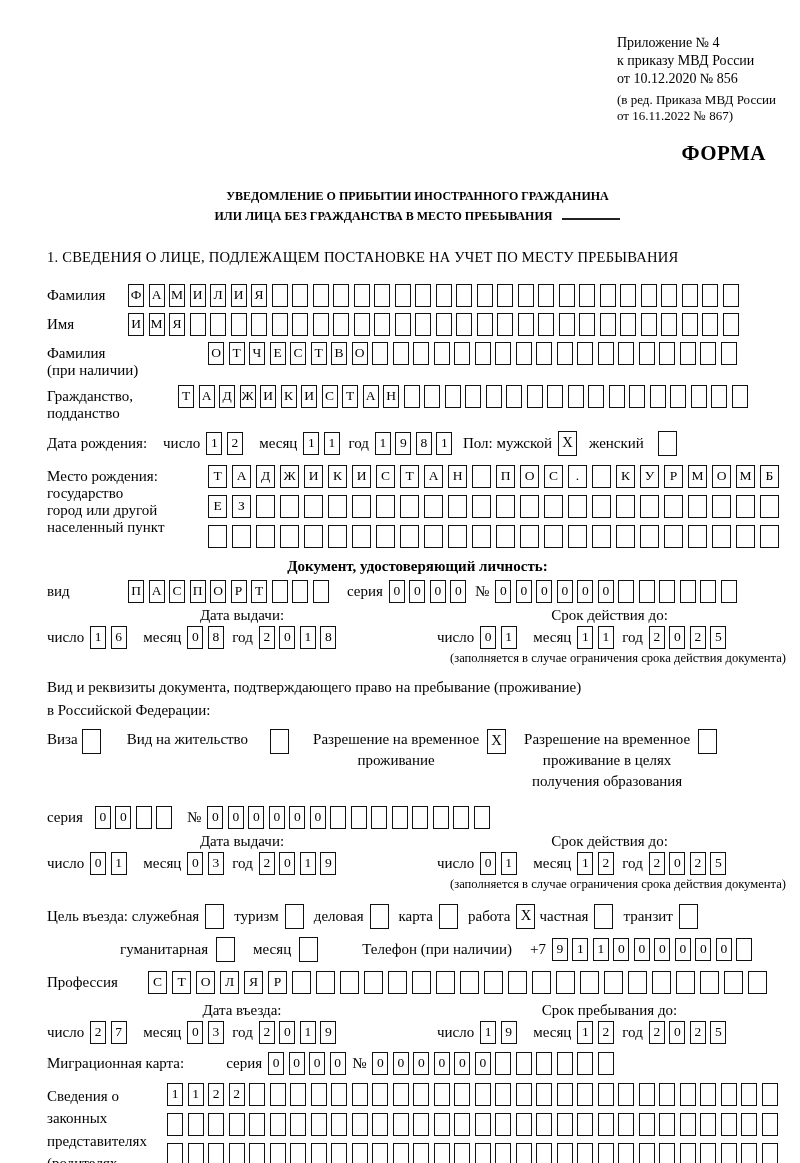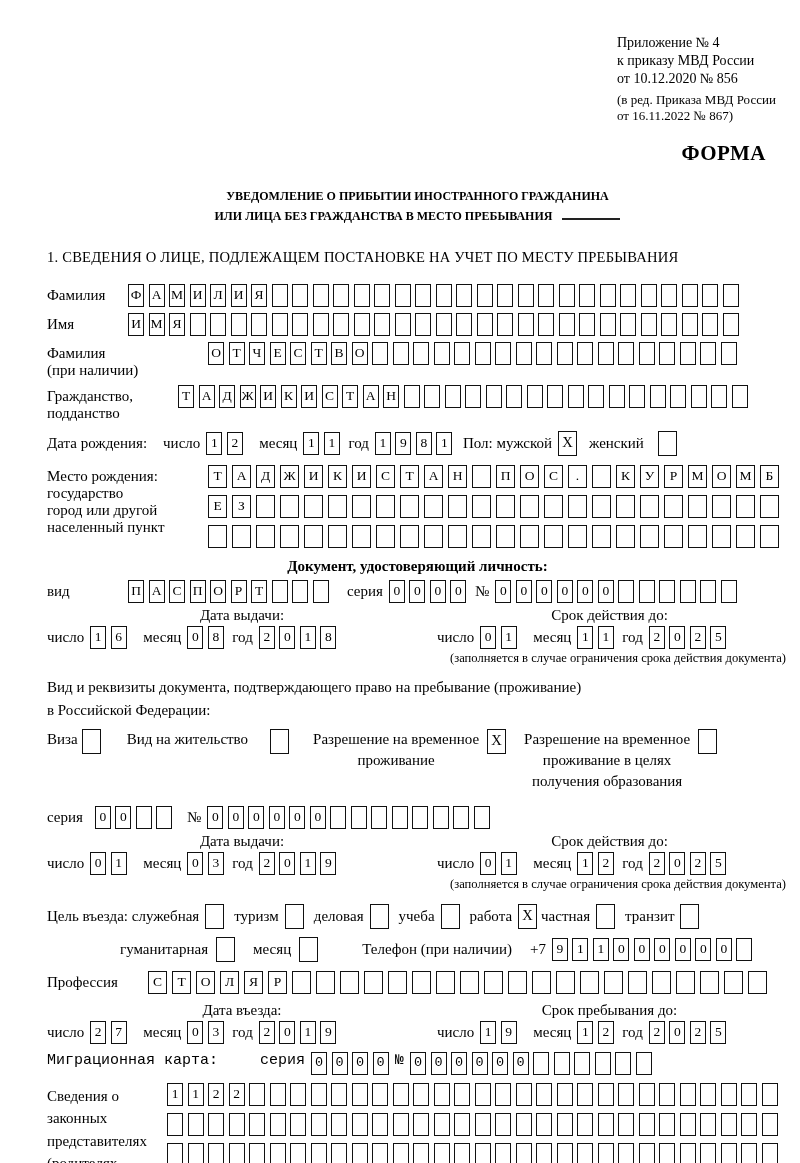--- a/index.html
+++ b/index.html
@@ -69,21 +69,21 @@
 
   .purpose { display:flex; align-items:center; margin-top:12px; flex-wrap:nowrap; }
   .purpose .plbl { margin-right:6px; }
   .purpose .cb { margin-right:10px; }
   .purpose2 { display:flex; align-items:center; margin-top:8px; margin-left:73px; }
   .purpose2 .plbl { margin-right:8px; }
   .purpose2 .cb { margin-right:18px; }
   .phonelbl { margin-left:26px; margin-right:18px; }
   .prefix { margin-right:6px; }
 
-  .migrow { display:flex; align-items:flex-start; margin-top:8px;font-family:Liberation Mono, monospace; }
+  .migrow { display:flex; align-items:center; margin-top:8px; }
 
   .repwrap { display:flex; margin-top:8px; }
   .replabels { width:120px; flex:none; line-height:1.5; padding-top:2px; }
 </style>
 </head>
 <body>
 
 <div class="page">
 
   <div class="hdr">
@@ -259,21 +259,21 @@
   </div>
   <div class="smallnote">(заполняется в случае ограничения срока действия документа)</div>
 
   <div class="purpose">
     <span class="plbl">Цель въезда: <span>служебная</span></span>
     <span class="cb"></span>
     <span class="plbl">туризм</span>
     <span class="cb"></span>
     <span class="plbl">деловая</span>
     <span class="cb"></span>
-    <span class="plbl">учеба</span>
+    <span class="plbl">карта</span>
     <span class="cb"></span>
     <span class="plbl">работа</span>
     <span class="cb" style="margin-right:4px">X</span>
     <span class="plbl">частная</span>
     <span class="cb"></span>
     <span class="plbl">транзит</span>
     <span class="cb"></span>
   </div>
 
   <div class="purpose2">

